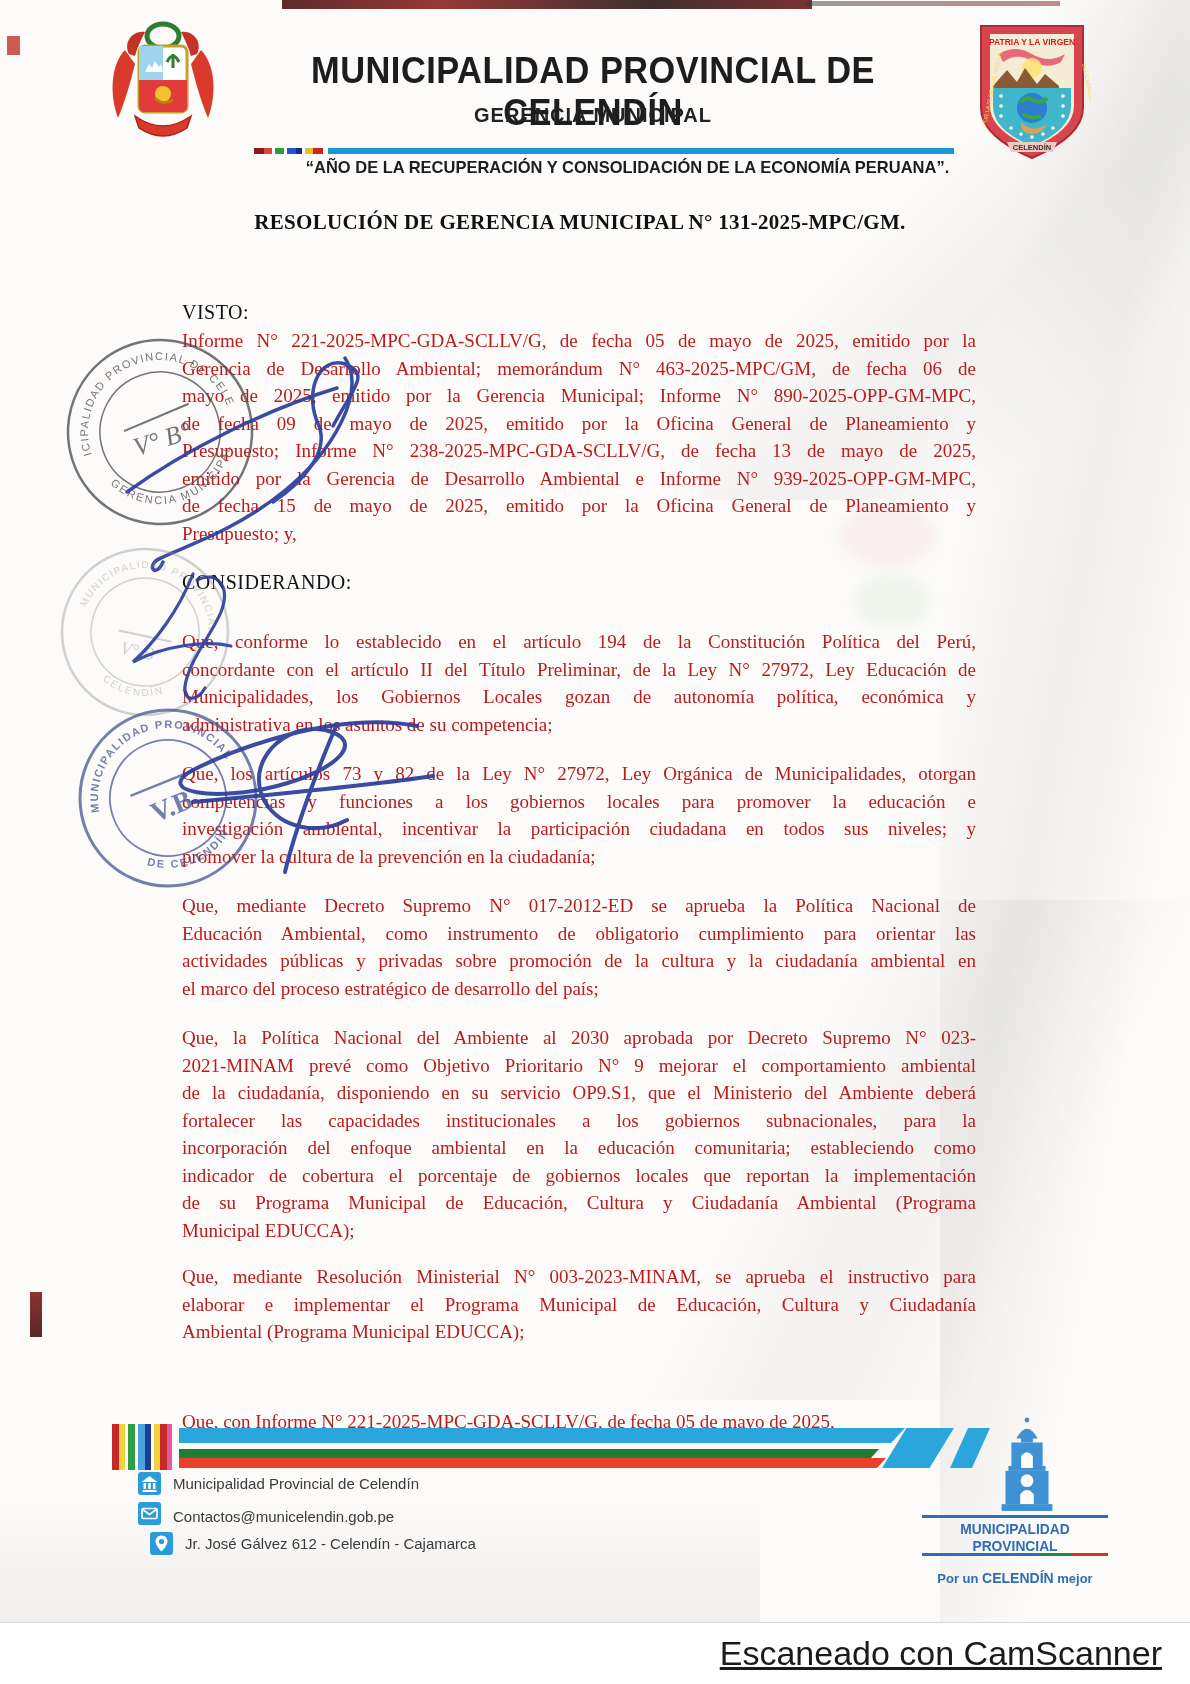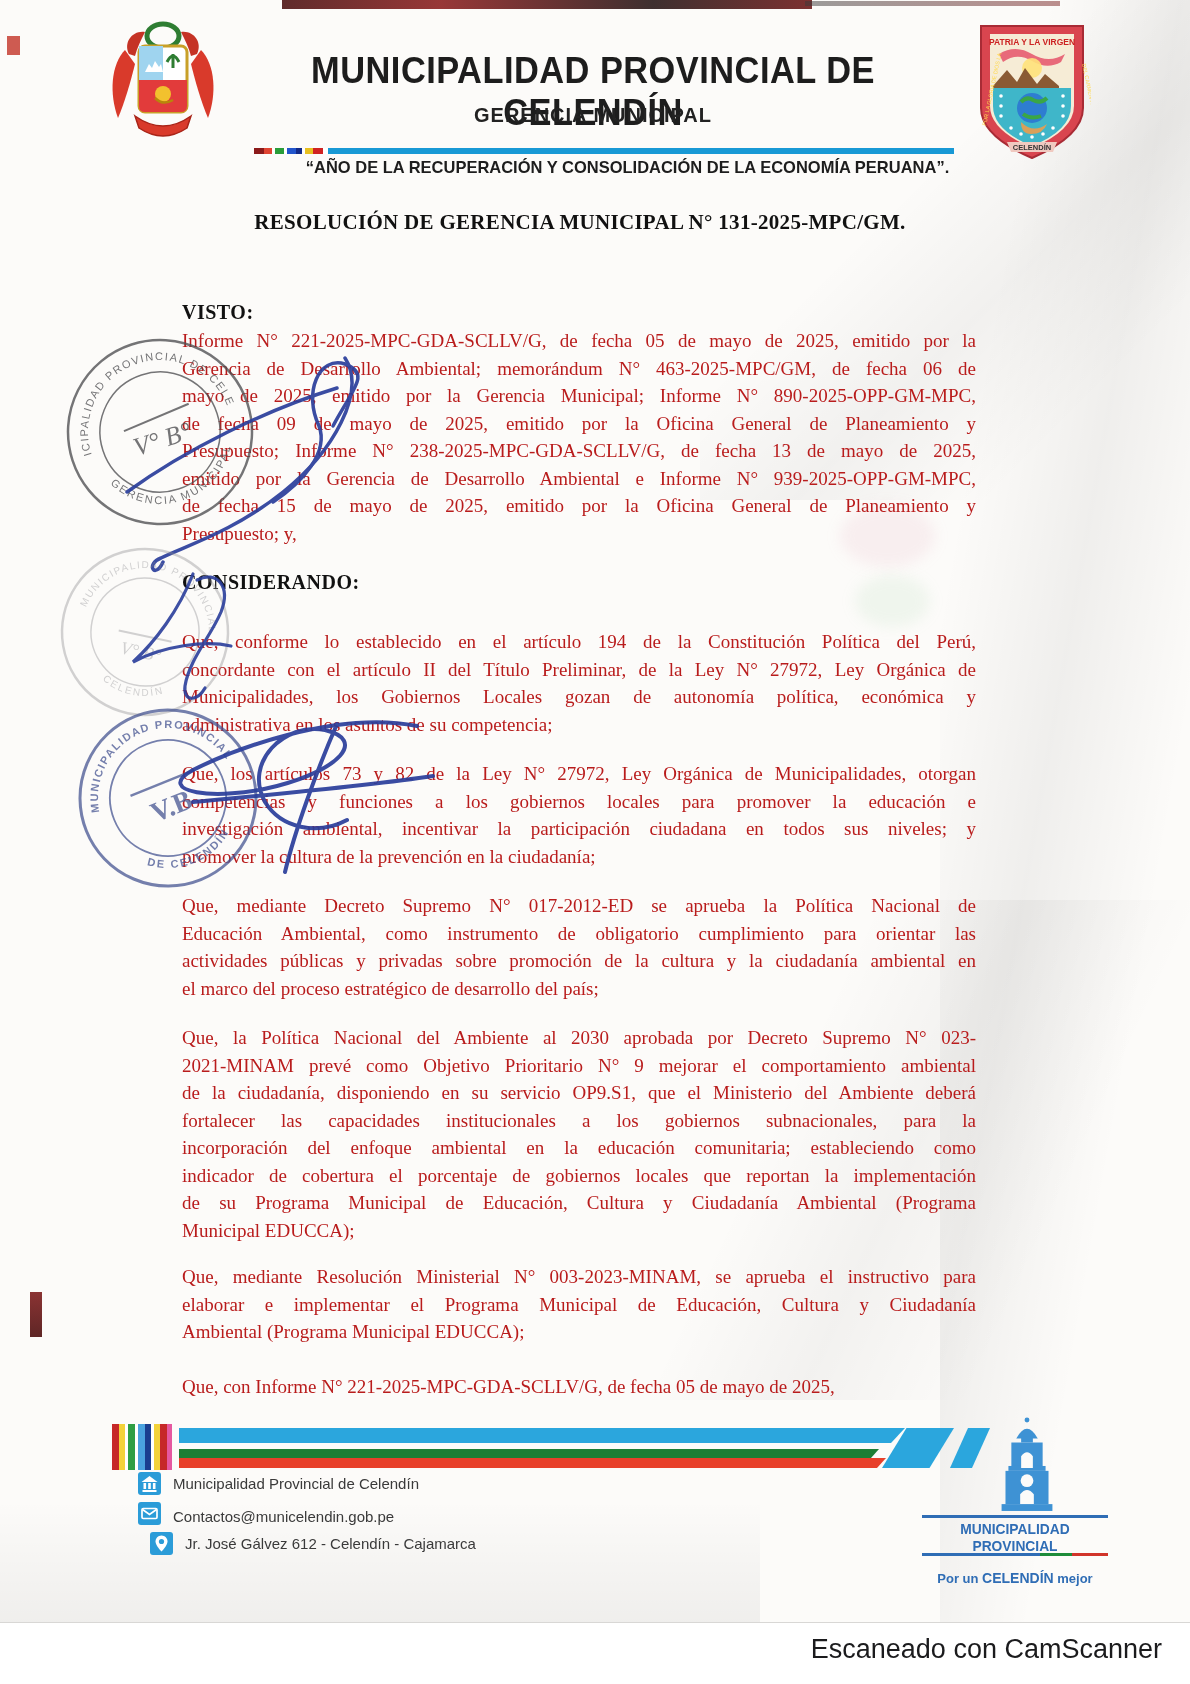--- a/index.html
+++ b/index.html
@@ -38,21 +38,21 @@
   .h-rule{position:absolute;left:254px;top:148px;width:700px;height:6px;display:flex;}
   .h-rule .seg{height:100%;}
   .h-motto{position:absolute;left:295px;top:158px;width:665px;text-align:center;
       font-family:"Liberation Sans",sans-serif;font-size:17px;font-weight:700;color:#1d1d1d;transform:scaleX(.97);}
 
   
   .doc-title{position:absolute;left:180px;top:210px;width:800px;text-align:center;
       font-size:21px;font-weight:700;color:#111;letter-spacing:.3px;}
   .dateline{position:absolute;left:400px;top:248px;width:600px;text-align:right;
       font-size:20px;color:#111;}
-  .heading{position:absolute;left:182px;font-size:20px;font-weight:700;color:#111;letter-spacing:.5px;}
+  .heading{position:absolute;left:182px;font-size:20px;font-weight:400;color:#111;letter-spacing:.5px;}
   .para{position:absolute;left:182px;width:794px;font-size:19px;line-height:27.5px;color:#b91c1c;}
   .para .line{text-align:justify;text-align-last:justify;white-space:normal;}
   .para .line:last-child{text-align-last:left;}
 
   
   #ink-overlay{position:absolute;left:35px;top:330px;width:440px;height:560px;}
 
   
   .stripe-block{position:absolute;left:112px;top:1424px;width:64px;height:46px;display:flex;}
   .stripe-block div{height:100%;}
@@ -74,21 +74,21 @@
 
   .logo-tower{position:absolute;left:983px;top:1414px;width:88px;height:102px;}
   .logo-rule{position:absolute;height:3px;background:#2f6db5;}
   .logo-line1{position:absolute;left:920px;top:1520px;width:190px;text-align:center;
       font-family:"Liberation Sans",sans-serif;font-size:15px;font-weight:800;color:#2f6db5;transform:scaleX(.92);}
   .logo-line2{position:absolute;left:920px;top:1570px;width:190px;text-align:center;
       font-family:"Liberation Sans",sans-serif;font-size:13px;font-weight:600;color:#2f6db5;}
   .logo-line2 .big{font-weight:800;font-size:14px;}
 
   .cam-note{position:absolute;right:28px;top:1634px;font-family:"Liberation Sans",sans-serif;
-      font-size:27px;color:#1b1b1d;}
+      font-size:34px;color:#1b1b1d;text-decoration:underline;}
   .emblem{position:absolute;}
 </style>
 </head>
 <body>
 
 <div id="page">
   <div id="paper"></div>
   <div class="wrinkle w1"></div>
   <div class="wrinkle w2"></div>
   <div class="wrinkle w3"></div>
@@ -175,21 +175,21 @@
       <div class="line">Presupuesto; Informe N° 238-2025-MPC-GDA-SCLLV/G, de fecha 13 de mayo de 2025,</div>
       <div class="line">emitido por la Gerencia de Desarrollo Ambiental e Informe N° 939-2025-OPP-GM-MPC,</div>
       <div class="line">de fecha 15 de mayo de 2025, emitido por la Oficina General de Planeamiento y</div>
       <div class="line">Presupuesto; y,</div>
     </div>
 
   <div class="heading" style="top:571px;">CONSIDERANDO:</div>
 
   <div class="para" style="top:628px;">
       <div class="line">Que, conforme lo establecido en el artículo 194 de la Constitución Política del Perú,</div>
-      <div class="line">concordante con el artículo II del Título Preliminar, de la Ley N° 27972, Ley Orgánica de</div>
+      <div class="line">concordante con el artículo II del Título Preliminar, de la Ley N° 27972, Ley Educación de</div>
       <div class="line">Municipalidades, los Gobiernos Locales gozan de autonomía política, económica y</div>
       <div class="line">administrativa en los asuntos de su competencia;</div>
     </div>
   <div class="para" style="top:760px;">
       <div class="line">Que, los artículos 73 y 82 de la Ley N° 27972, Ley Orgánica de Municipalidades, otorgan</div>
       <div class="line">competencias y funciones a los gobiernos locales para promover la educación e</div>
       <div class="line">investigación ambiental, incentivar la participación ciudadana en todos sus niveles; y</div>
       <div class="line">promover la cultura de la prevención en la ciudadanía;</div>
     </div>
   <div class="para" style="top:892px;">
@@ -206,21 +206,21 @@
       <div class="line">incorporación del enfoque ambiental en la educación comunitaria; estableciendo como</div>
       <div class="line">indicador de cobertura el porcentaje de gobiernos locales que reportan la implementación</div>
       <div class="line">de su Programa Municipal de Educación, Cultura y Ciudadanía Ambiental (Programa</div>
       <div class="line">Municipal EDUCCA);</div>
     </div>
   <div class="para" style="top:1263px;">
       <div class="line">Que, mediante Resolución Ministerial N° 003-2023-MINAM, se aprueba el instructivo para</div>
       <div class="line">elaborar e implementar el Programa Municipal de Educación, Cultura y Ciudadanía</div>
       <div class="line">Ambiental (Programa Municipal EDUCCA);</div>
     </div>
-  <div class="para" style="top:1373px;">
+  <div class="para" style="top:1408px;">
       <div class="line">Que, con Informe N° 221-2025-MPC-GDA-SCLLV/G, de fecha 05 de mayo de 2025,</div>
     </div>
 
   <svg id="ink-overlay" viewBox="0 0 440 560">
     <defs>
       <path id="s1t" d="M -72 0 A 72 72 0 0 1 72 0"></path>
       <path id="s1b" d="M -72 0 A 72 72 0 0 0 72 0"></path>
       <path id="s2t" d="M -64 0 A 64 64 0 0 1 64 0"></path>
       <path id="s2b" d="M -64 0 A 64 64 0 0 0 64 0"></path>
       <path id="s3t" d="M -70 0 A 70 70 0 0 1 70 0"></path>

